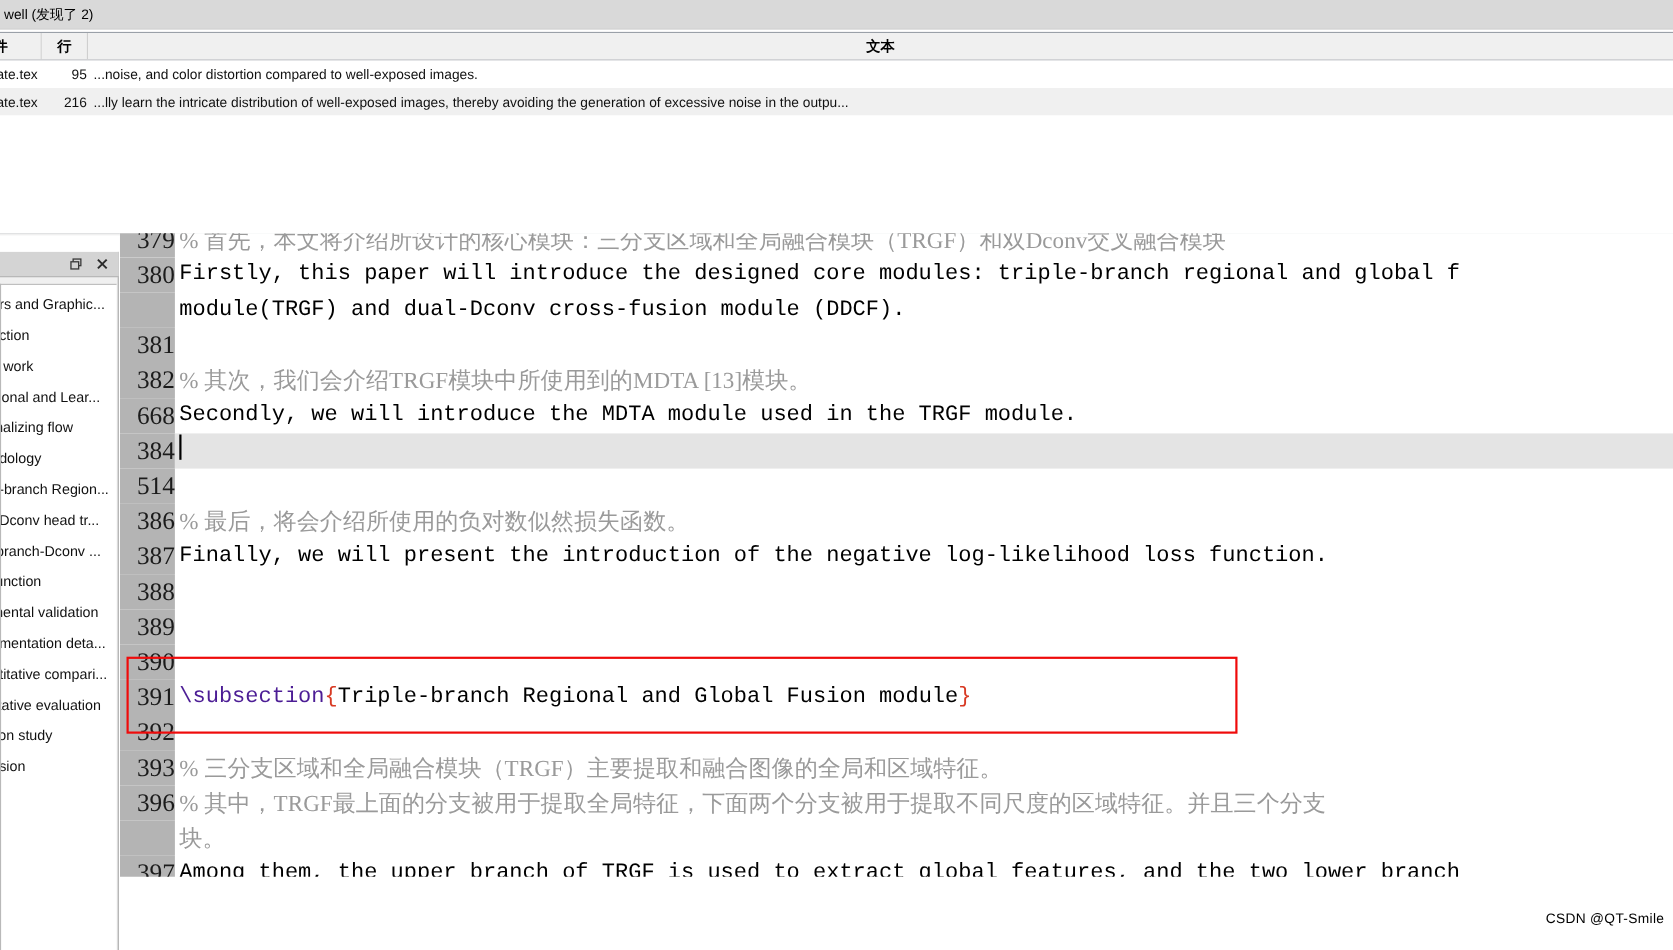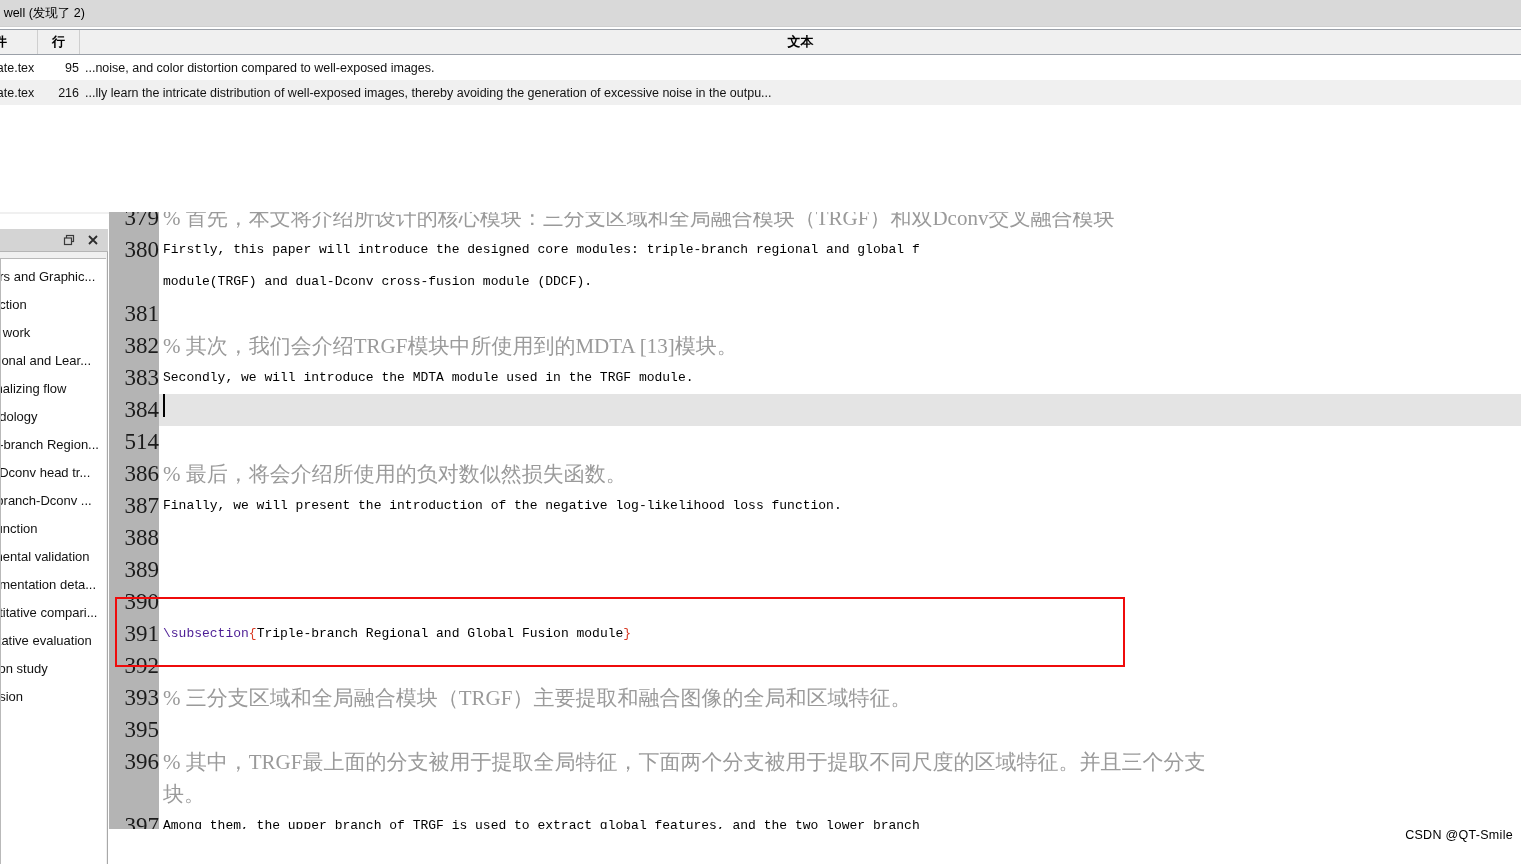--- a/index.html
+++ b/index.html
@@ -109,21 +109,21 @@
     line-height: 32px;
     text-align: right;
     padding-right: 0;
     user-select: none;
     flex: 0 0 50px;
   }
   .gutter.blankcell { color: transparent; }
   .content {
     flex: 1;
     font-family: "Liberation Mono", monospace;
-    font-size: 13px;
+    font-size: 20px;
     line-height: 32px;
     white-space: pre;
     color: #000000;
     padding-left: 4px;
     overflow: hidden;
   }
   .content.cjk { font-family: "Liberation Serif", serif; font-size: 21px; }
   .comment { color: #9a9a9a; }
   .cmd { color: #4c1d95; }
   .brace { color: #d83a24; }
@@ -250,21 +250,21 @@
         <div class="gutter">381</div>
         <div class="content"></div>
       </div>
 
       <div class="line-row">
         <div class="gutter">382</div>
         <div class="content cjk comment">% 其次，我们会介绍TRGF模块中所使用到的MDTA [13]模块。</div>
       </div>
 
       <div class="line-row">
-        <div class="gutter">383</div>
+        <div class="gutter">668</div>
         <div class="content">Secondly, we will introduce the MDTA module used in the TRGF module.</div>
       </div>
 
       <div class="line-row cur-line">
         <div class="gutter">384</div>
         <div class="content"><span class="caret"></span></div>
       </div>
 
       <div class="line-row">
         <div class="gutter">514</div>
@@ -305,24 +305,20 @@
         <div class="gutter">392</div>
         <div class="content"></div>
       </div>
 
       <div class="line-row">
         <div class="gutter">393</div>
         <div class="content cjk comment">% 三分支区域和全局融合模块（TRGF）主要提取和融合图像的全局和区域特征。</div>
       </div>
 
 
-      <div class="line-row">
-        <div class="gutter">395</div>
-        <div class="content"></div>
-      </div>
 
       <div class="line-row">
         <div class="gutter">396</div>
         <div class="content cjk comment">% 其中，TRGF最上面的分支被用于提取全局特征，下面两个分支被用于提取不同尺度的区域特征。并且三个分支</div>
       </div>
       <div class="line-row">
         <div class="gutter blankcell">·</div>
         <div class="content cjk comment">块。</div>
       </div>
 

